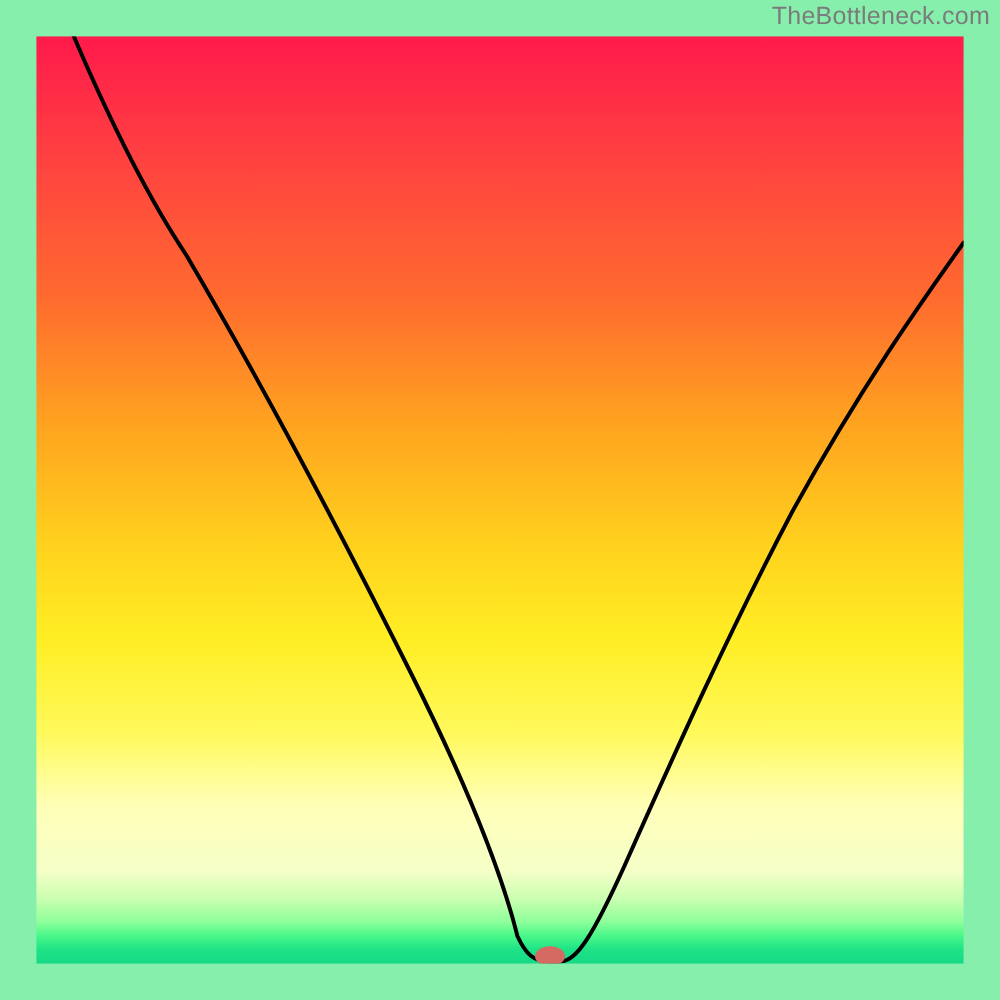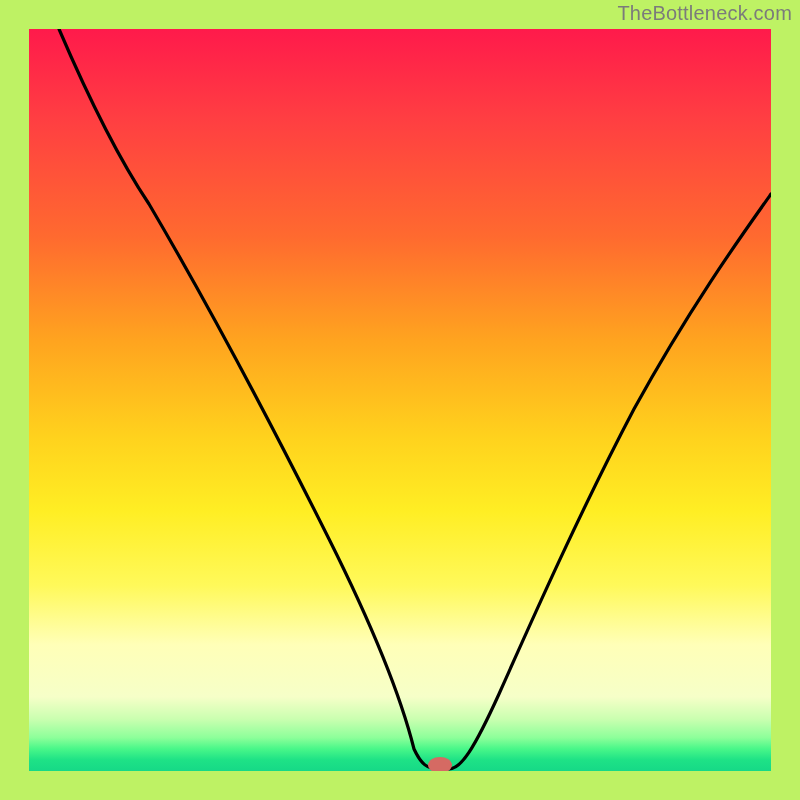--- a/index.html
+++ b/index.html
@@ -8,21 +8,21 @@
     width: 800px;
     height: 800px;
     background: #000;
     overflow: hidden;
     font-family: Arial, Helvetica, sans-serif;
   }
   .outer {
     position: relative;
     width: 800px;
     height: 800px;
-    background: #bef264;
+    background: #86efac;
   }
   .watermark {
     position: absolute;
     top: 2px;
     right: 8px;
     color: #7b7b7b;
     font-size: 20px;
     font-weight: 500;
     letter-spacing: 0.2px;
     z-index: 5;

